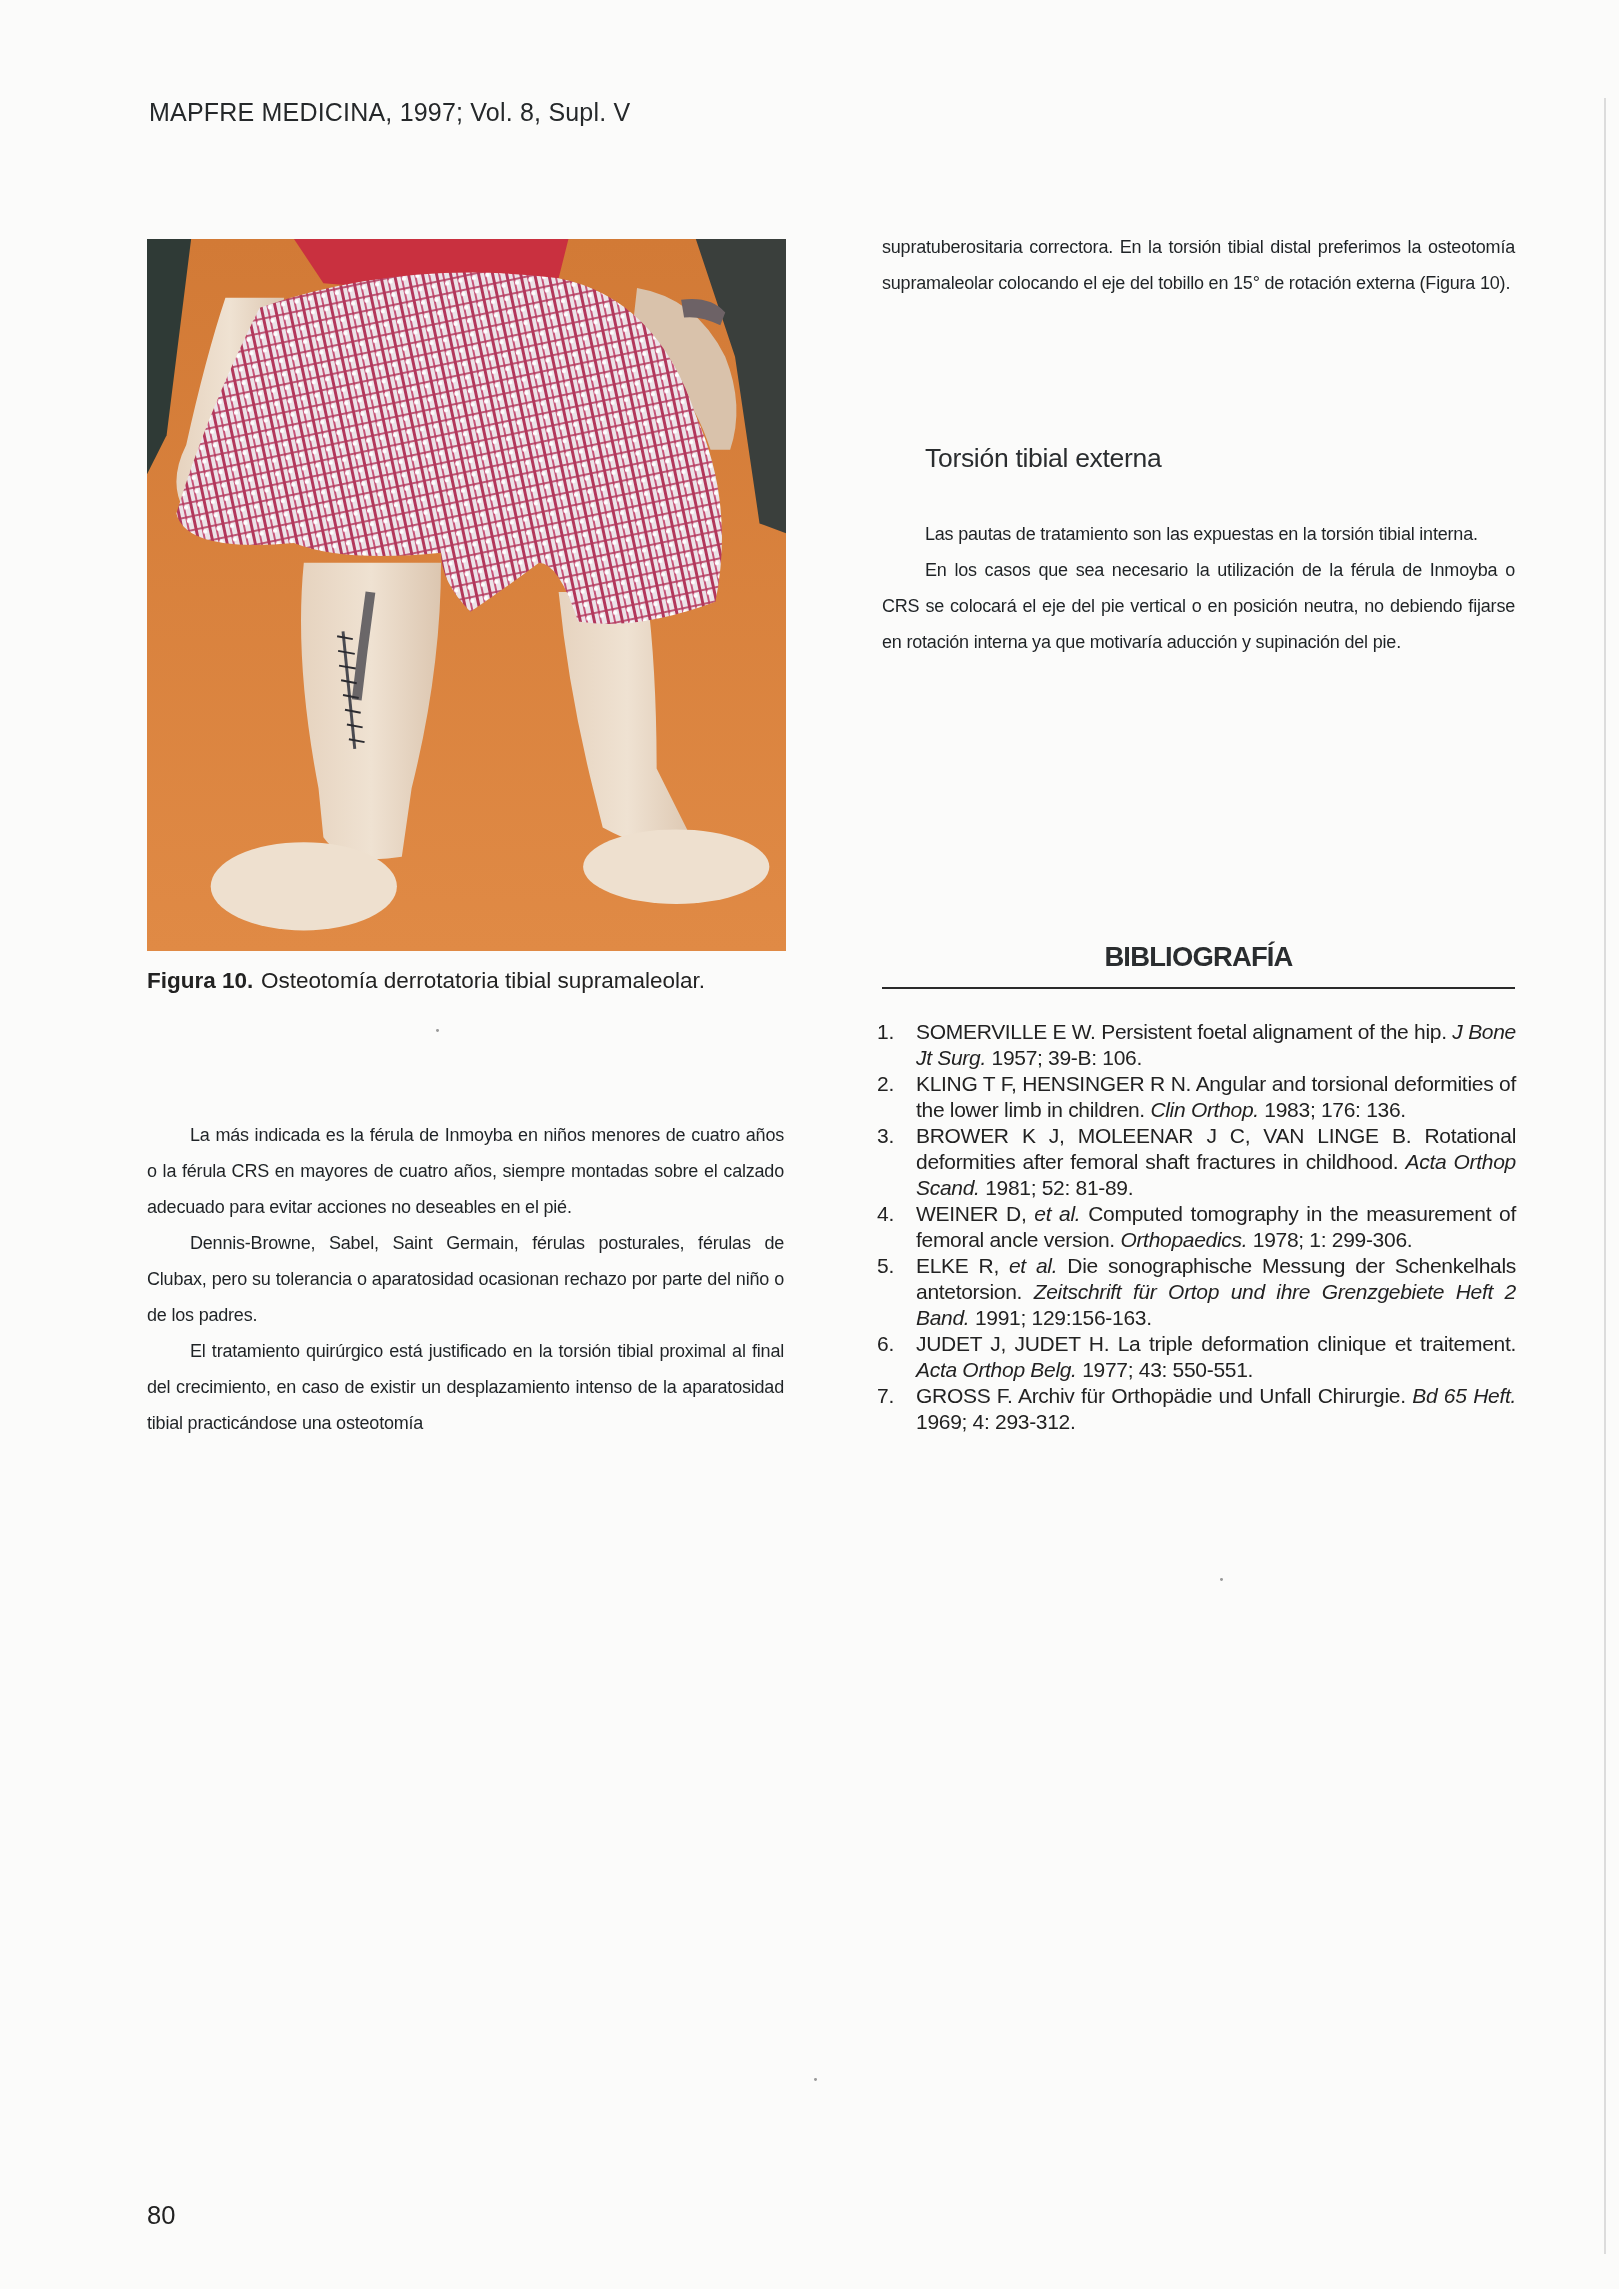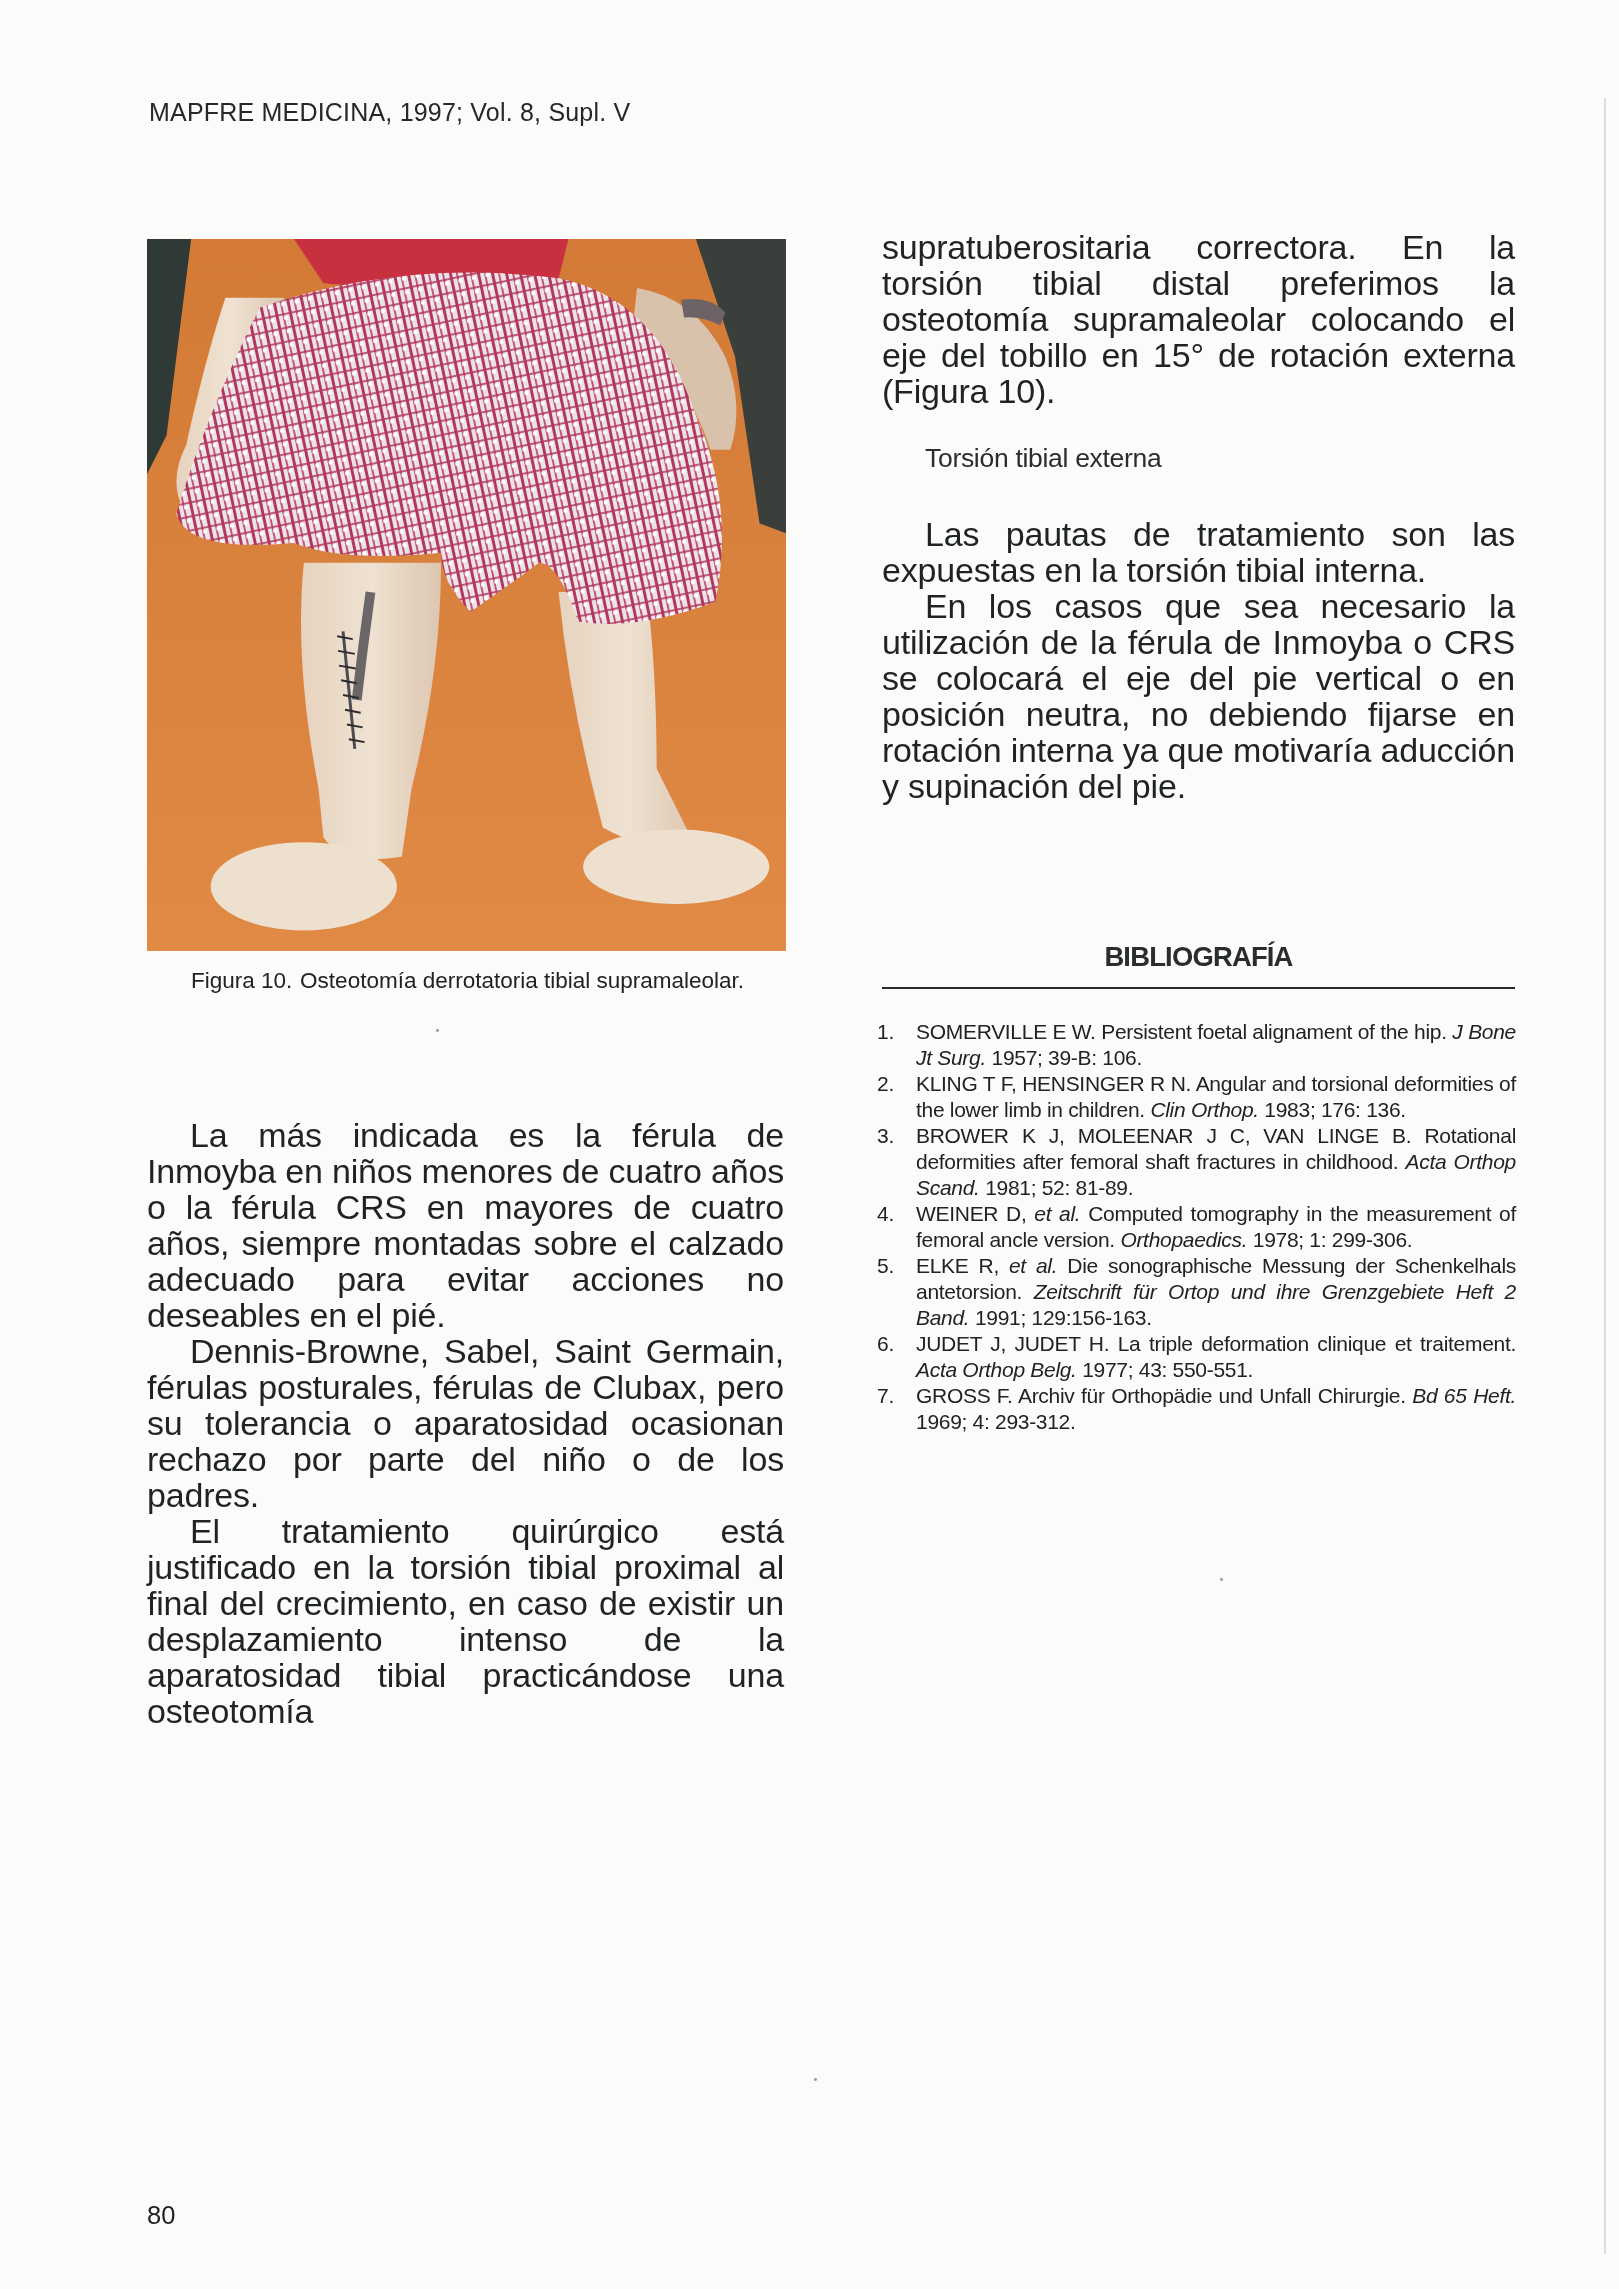--- a/index.html
+++ b/index.html
@@ -20,24 +20,24 @@
   
   .figure {
     position: absolute; left: 147px; top: 239px; width: 639px; height: 712px;
     overflow: hidden; background: #d9823f;
   }
   .figure svg { display: block; width: 100%; height: 100%; }
   .caption {
     position: absolute; left: 147px; top: 968px;
     font-size: 22.5px; color: #222;
   }
-  .caption .lbl { font-weight: normal; margin-right: 7.8px; margin-left: 44px; }
+  .caption .lbl { font-weight: bold; margin-right: 7.8px; }
   
   .col-text {
-    font-size: 34px; line-height: 36px; text-align: justify;
+    font-size: 18px; line-height: 36px; text-align: justify;
     color: #1f2326; letter-spacing: -0.2px;
   }
   .col-text p { margin: 0; text-indent: 43px; }
   .col-text p.noindent { text-indent: 0; }
   .left-body { position: absolute; left: 147px; top: 1117px; width: 637px; }
   .right-top { position: absolute; left: 882px; top: 229px; width: 633px; }
   .section-head {
     position: absolute; left: 925px; top: 443px;
     font-size: 26.5px; font-weight: normal; color: #2a2d2f; letter-spacing: -0.3px;
   }

